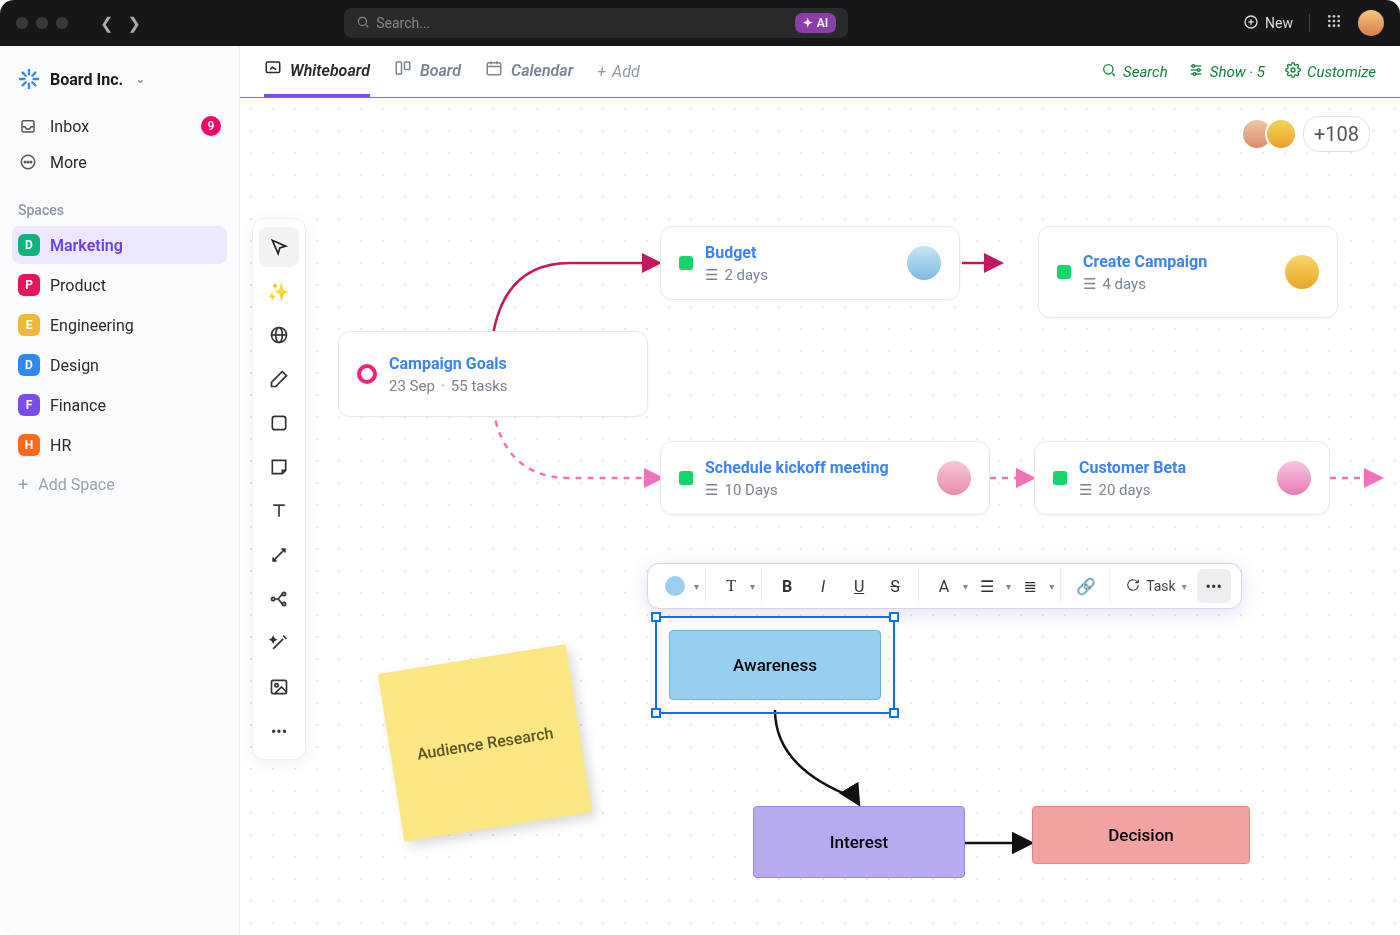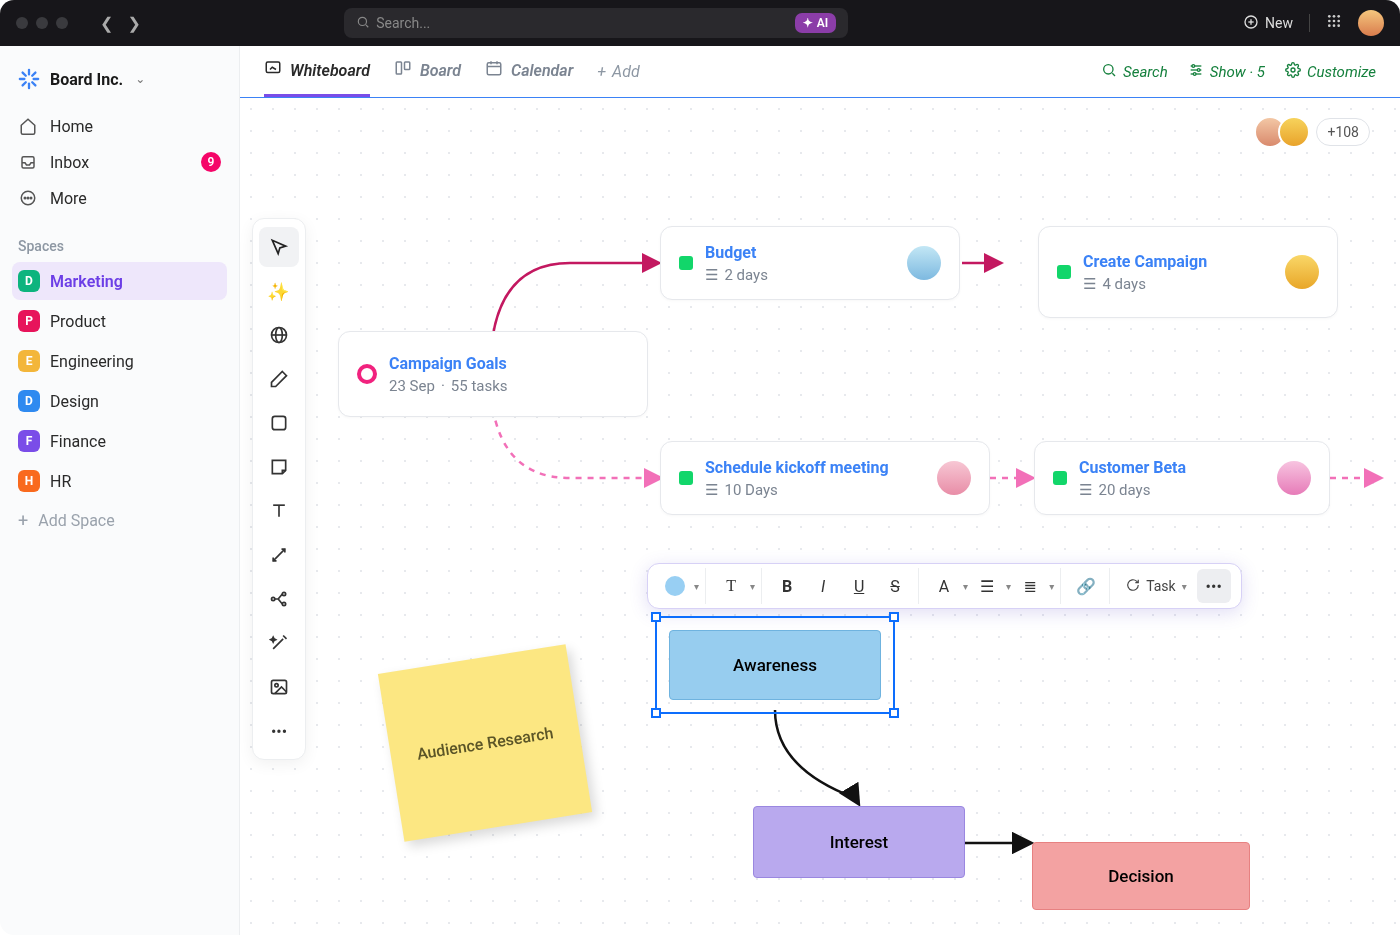--- a/index.html
+++ b/index.html
@@ -48,21 +48,21 @@
 .vright { margin-left: auto; display: flex; align-items: center; gap: 20px; }
 .vact { display: flex; align-items: center; gap: 6px; font-size: 15px; color: #15803d; cursor:pointer;}
 
 
 .canvas { position: relative; height: calc(100% - 52px); background-image: radial-gradient(#e7e9ed 1px, transparent 1px); background-size: 22px 22px; }
 
 
 .collab { position: absolute; top: 18px; right: 30px; display: flex; align-items: center; gap: 6px; }
 .av-stack { display: flex; }
 .av { width: 32px; height: 32px; border-radius: 50%; border: 2px solid #fff; margin-left: -8px; }
-.more-count { background: #fff; border: 1px solid #e0e3e8; border-radius: 16px; padding: 5px 10px; font-size: 14px; color: #555; }
+.more-count { background: #fff; border: 1px solid #e0e3e8; border-radius: 16px; padding: 5px 10px; font-size: 20px; color: #555; }
 
 
 .toolbox { position: absolute; top: 120px; left: 12px; width: 54px; background: #fff; border: 1px solid #eceef0; border-radius: 12px; padding: 8px 0; display: flex; flex-direction: column; align-items: center; gap: 4px; box-shadow: 0 4px 16px rgba(0,0,0,.06); }
 .tool { width: 40px; height: 40px; border-radius: 8px; display: flex; align-items: center; justify-content: center; color: #333; cursor:pointer;}
 .tool.active { background: #f1f2f4; }
 
 
 .card { position: absolute; background: #fff; border: 1px solid #e6e8ec; border-radius: 12px; box-shadow: 0 1px 3px rgba(0,0,0,.03); padding: 14px 18px; display: flex; align-items: center; gap: 12px; }
 .card h4 { font-size: 16px; font-weight: 700; color: #3b82f6; margin-bottom: 4px; }
 .meta { display: flex; align-items: center; gap: 6px; color: #7b8491; font-size: 15px; }
@@ -162,28 +162,20 @@
             </g>
           </svg>
       </span>
       <span class="ws-name">Board Inc.</span>
       <span class="ws-chev">⌄</span>
     </div>
     <ul class="s-nav">
       <li>
         <span class="s-ico">
             <svg width="18" height="18" viewBox="0 0 24 24" fill="none" stroke="currentColor" stroke-width="2">
-              <path d="M3 11l9-8 9 8v10a2 2 0 01-2 2H5a2 2 0 01-2-2V11z"></path>
-            </svg>
-          </span>
-        <span>Home</span>
-      </li>
-      <li>
-        <span class="s-ico">
-            <svg width="18" height="18" viewBox="0 0 24 24" fill="none" stroke="currentColor" stroke-width="2">
               <path d="M4 13h4l2 3h4l2-3h4"></path>
               <path d="M4 13V7a2 2 0 012-2h12a2 2 0 012 2v6v5a2 2 0 01-2 2H6a2 2 0 01-2-2v-5z"></path>
             </svg>
           </span>
         <span>Inbox</span>
         <span class="badge">9</span>
       </li>
       <li>
         <span class="s-ico">
             <svg width="18" height="18" viewBox="0 0 24 24" fill="none" stroke="currentColor" stroke-width="2">
@@ -525,19 +517,19 @@
         <div class="sel-h" style="right:-6px;bottom:-6px;"></div>
         <div class="fshape" style="left:12px;top:12px;right:12px;bottom:12px;background:#97cdef;border:1px solid #6fb3df;">
           <span>Awareness</span>
         </div>
       </div>
 
       <div class="fshape" style="left:513px;top:708px;width:212px;height:72px;background:#b9a9ee;border:1px solid #9a87e0;">
         <span>Interest</span>
       </div>
 
-      <div class="fshape" style="left:792px;top:708px;width:218px;height:68px;background:#f3a2a2;border:1px solid #e78181;margin-top:36px;">
+      <div class="fshape" style="left:792px;top:708px;width:218px;height:58px;background:#f3a2a2;border:1px solid #e78181;">
         <span>Decision</span>
       </div>
 
     </div>
   </div>
 </div>
 
 </body></html>

